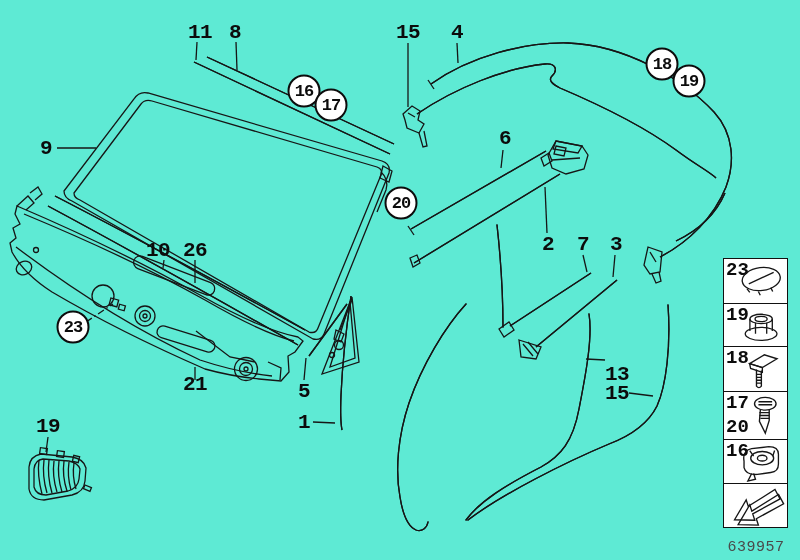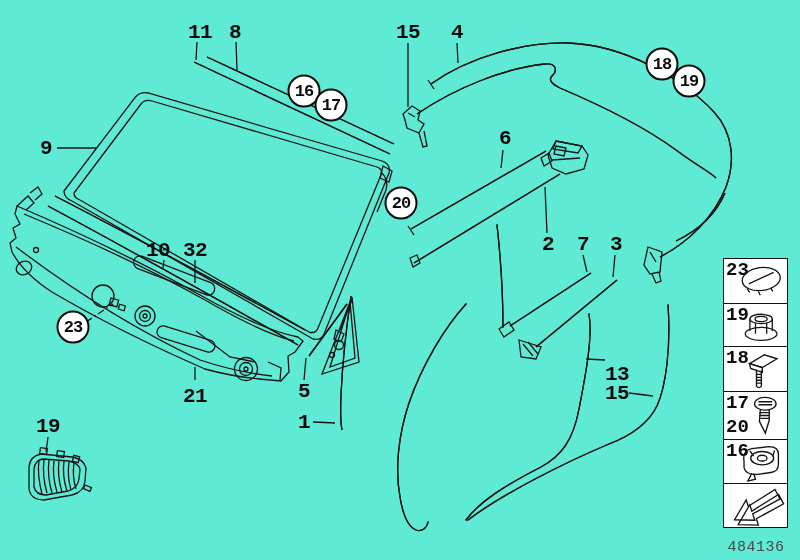--- a/index.html
+++ b/index.html
@@ -179,23 +179,23 @@
       <div class="callout circled" style="left: 304px; top: 91px;">16</div>
       <div class="callout circled" style="left: 331px; top: 105px;">17</div>
       <div class="callout circled" style="left: 662px; top: 64px;">18</div>
       <div class="callout circled" style="left: 689px; top: 81px;">19</div>
       <div class="callout circled" style="left: 401px; top: 203px;">20</div>
       <div class="callout plain" style="left: 505px; top: 138px;">6</div>
       <div class="callout plain" style="left: 548px; top: 244px;">2</div>
       <div class="callout plain" style="left: 583px; top: 244px;">7</div>
       <div class="callout plain" style="left: 616px; top: 244px;">3</div>
       <div class="callout plain" style="left: 158px; top: 250px;">10</div>
-      <div class="callout plain" style="left: 195px; top: 250px;">32</div>
+      <div class="callout plain" style="left: 195px; top: 250px;">26</div>
       <div class="callout circled" style="left: 73px; top: 327px;">23</div>
-      <div class="callout plain" style="left: 195px; top: 396px;">21</div>
+      <div class="callout plain" style="left: 195px; top: 384px;">21</div>
       <div class="callout plain" style="left: 304px; top: 391px;">5</div>
       <div class="callout plain" style="left: 304px; top: 422px;">1</div>
       <div class="callout plain" style="left: 48px; top: 426px;">19</div>
       <div class="callout plain" style="left: 617px; top: 374px;">13</div>
       <div class="callout plain" style="left: 617px; top: 393px;">15</div>
     </div>
 
   <aside class="legend">
     <div class="box" style="height:44px">
       <span class="num">23</span>
@@ -246,14 +246,14 @@
     <div class="box" style="height:44px">
       <svg width="63" height="43" viewBox="0 0 64 45">
         <g transform="rotate(-18 32 24)">
           <path d="M7,30 L25,14 L25,21 L57,13 L59,24 L27,30 L27,37 Z" transform="translate(2,6)" fill="#0c0c0c" stroke="none"></path>
           <path d="M7,30 L25,14 L25,21 L57,13 L59,24 L27,30 L27,37 Z" fill="#ffffff" stroke="#0c0c0c" stroke-width="2"></path>
         </g>
       </svg>
     </div>
   </aside>
 
-  <div class="docnum">484136</div>
+  <div class="docnum">639957</div>
 </div>
 
 </body></html>

